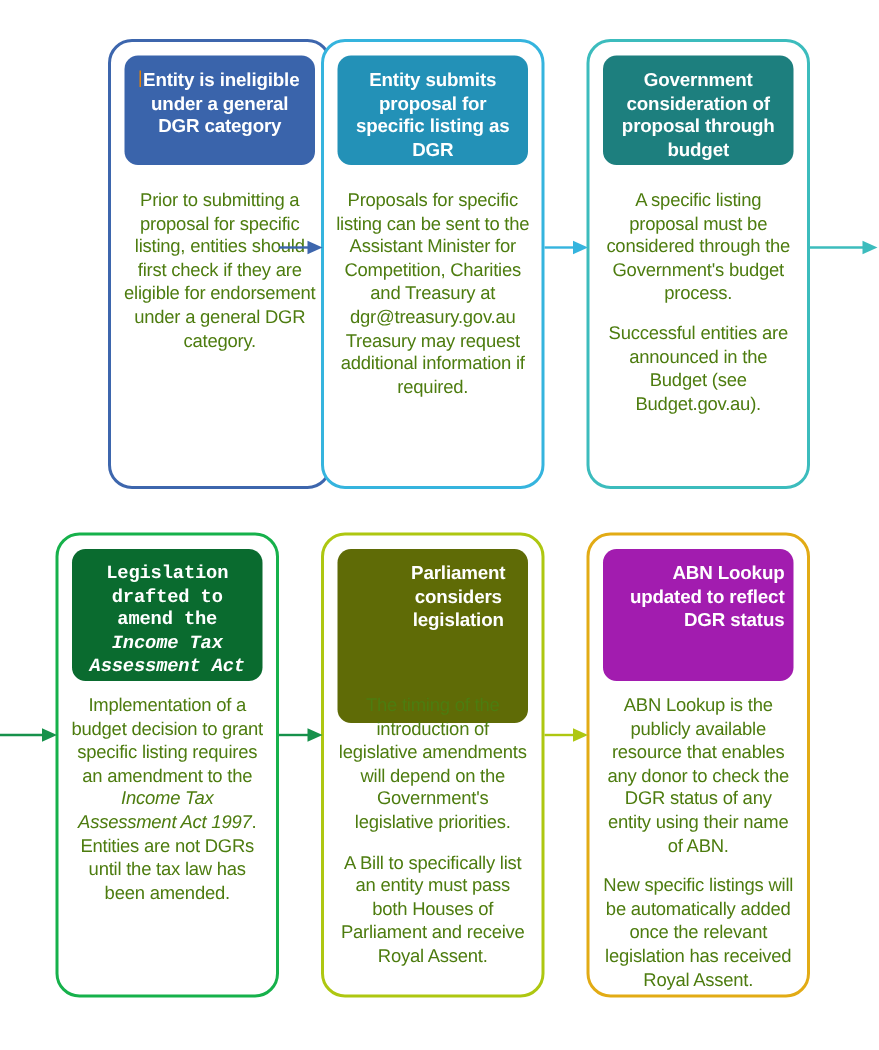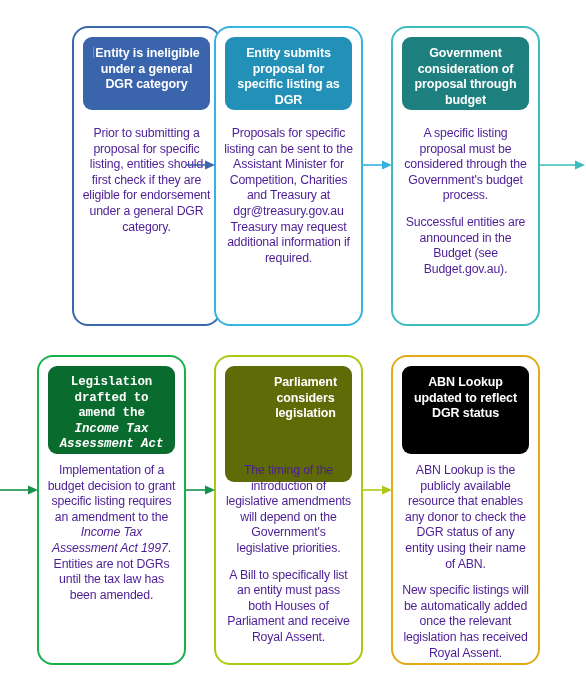--- a/index.html
+++ b/index.html
@@ -47,21 +47,21 @@
     padding: 9px 6px 10px 6px;
     letter-spacing: -0.1px;
   }
   .card-header .ital { font-style: italic; }
 
   .card-body {
     position: absolute;
     left: 8px;
     right: 8px;
     box-sizing: border-box;
-    color: #4c1d95;
+    color: #4d7c0f;
     font-size: 12.3px;
     line-height: 15.6px;
     text-align: center;
     letter-spacing: -0.15px;
   }
   .card-body p { margin: 0 0 11px 0; }
   .card-body p:last-child { margin-bottom: 0; }
   .card-body .bold { font-weight: normal; }
   .card-body .ital { font-style: italic; }
 
@@ -78,21 +78,21 @@
   #card-2 .card-body,
   #card-3 .card-body { top: 98px; }
 
   
   #card-4 { left: 37px;  top: 355px; width: 149px; height: 310px; border-color: #16b14b; }
   #card-5 { left: 214px; top: 355px; width: 149px; height: 310px; border-color: #aec711; }
   #card-6 { left: 391px; top: 355px; width: 149px; height: 310px; border-color: #e2ab15; }
 
   #card-4 .card-header { background: #0a6b2f; height: 88px; font-family: Liberation Mono, monospace; }
   #card-5 .card-header { background: #5f6b06; height: 116px; padding-left: 40px; }
-  #card-6 .card-header { background: #000000; height: 88px; }
+  #card-6 .card-header { background: #a21caf; height: 88px; text-align: right; }
 
   #card-4 .card-body,
   #card-5 .card-body,
   #card-6 .card-body { top: 106px; }
 
   
   .arrow {
     position: absolute;
     height: 14px;
     display: block;

